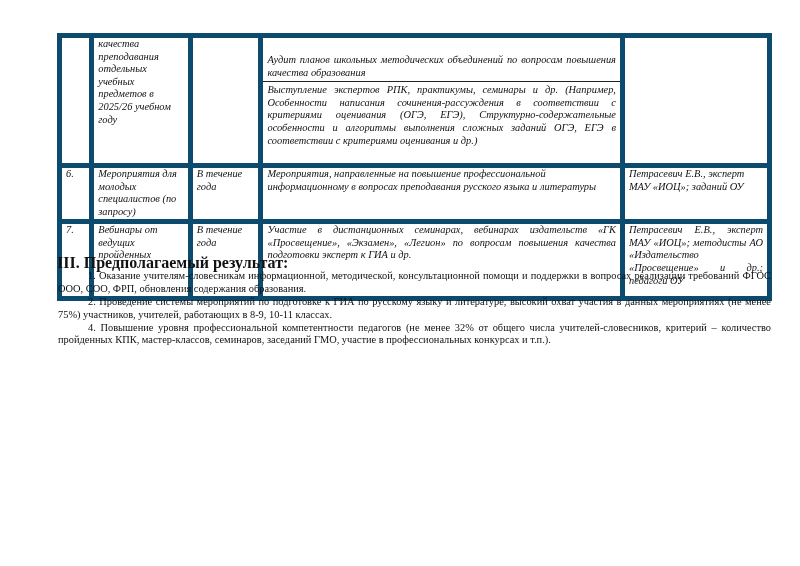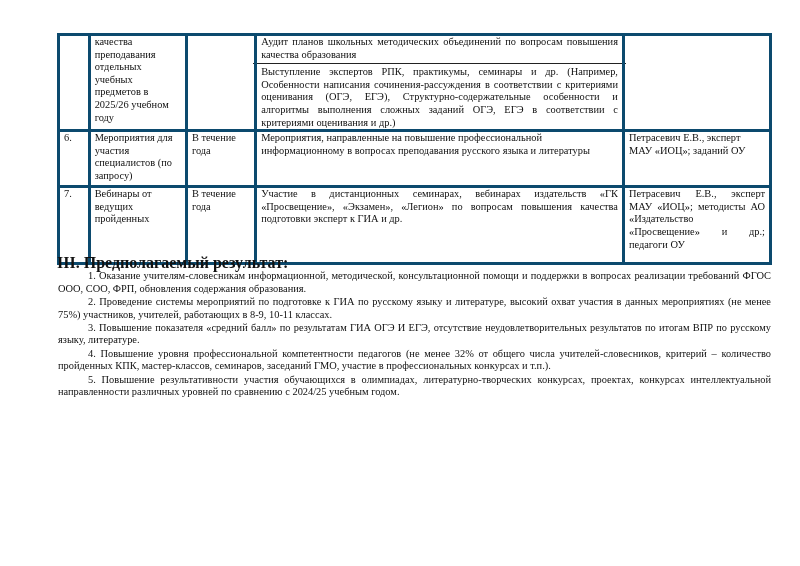--- a/index.html
+++ b/index.html
@@ -1,28 +1,28 @@
 <!DOCTYPE html>
 <html><head>
   <meta charset="utf-8">
   <style>
     html, body { margin: 0; padding: 0; background: #ffffff; }
     body { width: 800px; height: 566px; position: relative; overflow: hidden;
       font-family: "Liberation Serif", "DejaVu Serif", serif; color: #111; }
     .page { position: absolute; left: 0; top: 0; width: 800px; height: 566px; background: #fff; }
     table.plan { position: absolute; left: 57px; top: 33px; width: 715px;
       border-collapse: collapse; font-size: 10.4px; line-height: 12.6px; }
-    table.plan td { border: 3px solid #0c4a6e; vertical-align: top; padding: 0 4px; }
+    table.plan td { border: 5px solid #0c4a6e; vertical-align: top; padding: 0 4px; font-style: italic; }
     .c-num { width: 20px; }
     .c-name { width: 87px; }
     .c-time { width: 59px; }
     .c-content { width: 365px; }
     .c-resp { width: 138px; }
     .justify { text-align: justify; }
-    .inner { margin: 0 -4px; }
+    .inner { margin: 16px -4px; }
     .inner div { padding: 0 4px; }
     .inner .sub1 { border-bottom: 1px solid #222; }
     .results { position: absolute; left: 57px; top: 257px; width: 715px;
       font-size: 10.4px; line-height: 12.4px; }
     .results h3 { margin: 0; font-size: 16px; font-weight: bold; }
     .results p { margin: 1px; text-indent: 30px; text-align: justify; }
     .resp-just { text-align: justify; text-align-last: left; }
   </style>
 </head>
 <body>
@@ -37,36 +37,34 @@
       <td class="c-content justify" style="padding:0;">
         <div class="inner">
           <div class="sub1" style="padding:0 8px 2px;">Аудит планов школьных методических объединений по вопросам повышения качества образования</div>
           <div style="padding:2px 8px 0;">Выступление экспертов РПК, практикумы, семинары и др. (Например, Особенности написания сочинения-рассуждения в соответствии с критериями оценивания (ОГЭ, ЕГЭ), Структурно-содержательные особенности и алгоритмы выполнения сложных заданий ОГЭ, ЕГЭ в соответствии с критериями оценивания и др.)</div>
         </div>
       </td>
       <td class="c-resp"></td>
     </tr>
     <tr style="height:56px;">
       <td class="c-num">6.</td>
-      <td class="c-name">Мероприятия для участия специалистов (по запросу)</td>
+      <td class="c-name">Мероприятия для молодых специалистов (по запросу)</td>
       <td class="c-time">В течение года</td>
       <td class="c-content">Мероприятия, направленные на повышение профессиональной информационному в вопросах преподавания русского языка и литературы</td>
       <td class="c-resp">Петрасевич Е.В., эксперт МАУ «ИОЦ»; заданий ОУ</td>
     </tr>
     <tr style="height:77px;">
       <td class="c-num">7.</td>
       <td class="c-name">Вебинары от ведущих пройденных</td>
       <td class="c-time">В течение года</td>
       <td class="c-content justify">Участие в дистанционных семинарах, вебинарах издательств «ГК «Просвещение», «Экзамен», «Легион» по вопросам повышения качества подготовки эксперт к ГИА и др.</td>
       <td class="c-resp resp-just">Петрасевич Е.В., эксперт МАУ «ИОЦ»; методисты АО «Издательство «Просвещение» и др.; педагоги ОУ</td>
     </tr>
   </tbody>
     </table>
 
   <div class="results">
     <h3>III. Предполагаемый результат:</h3>
     <p>1. Оказание учителям-словесникам информационной, методической, консультационной помощи и поддержки в вопросах реализации требований ФГОС ООО, СОО, ФРП, обновления содержания образования.</p>
     <p>2. Проведение системы мероприятий по подготовке к ГИА по русскому языку и литературе, высокий охват участия в данных мероприятиях (не менее 75%) участников, учителей, работающих в 8-9, 10-11 классах.</p>
-    <p>3. Повышение показателя «средний балл» по результатам ГИА ОГЭ И ЕГЭ, отсутствие неудовлетворительных результатов по итогам ВПР по русскому языку, литературе.</p>
     <p>4. Повышение уровня профессиональной компетентности педагогов (не менее 32% от общего числа учителей-словесников, критерий – количество пройденных КПК, мастер-классов, семинаров, заседаний ГМО, участие в профессиональных конкурсах и т.п.).</p>
-    <p>5. Повышение результативности участия обучающихся в олимпиадах, литературно-творческих конкурсах, проектах, конкурсах интеллектуальной направленности различных уровней по сравнению с 2024/25 учебным годом.</p>
   </div>
 </div>
 
 </body></html>

